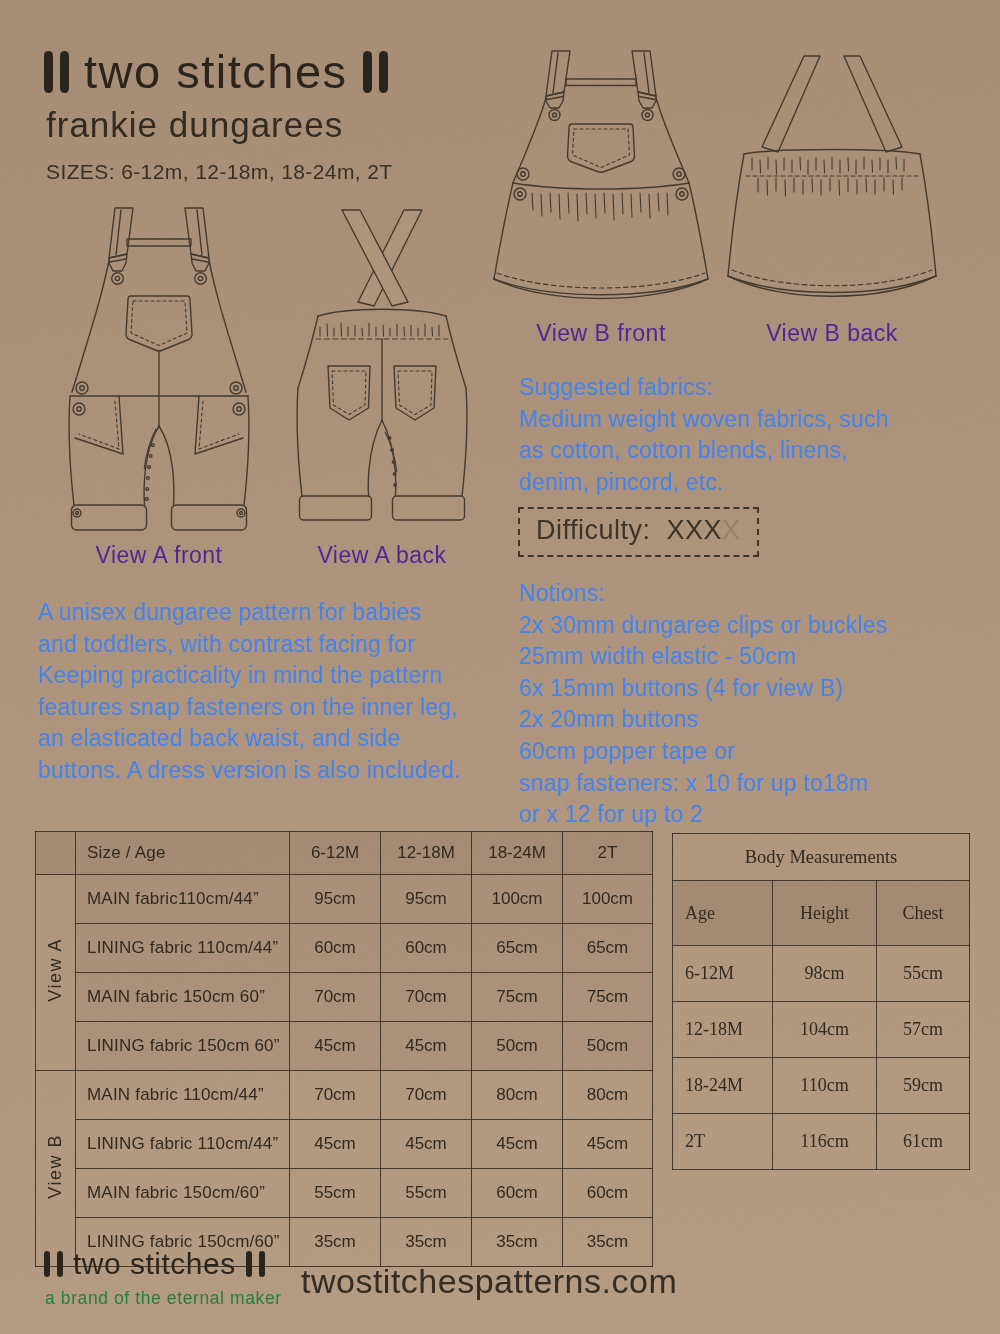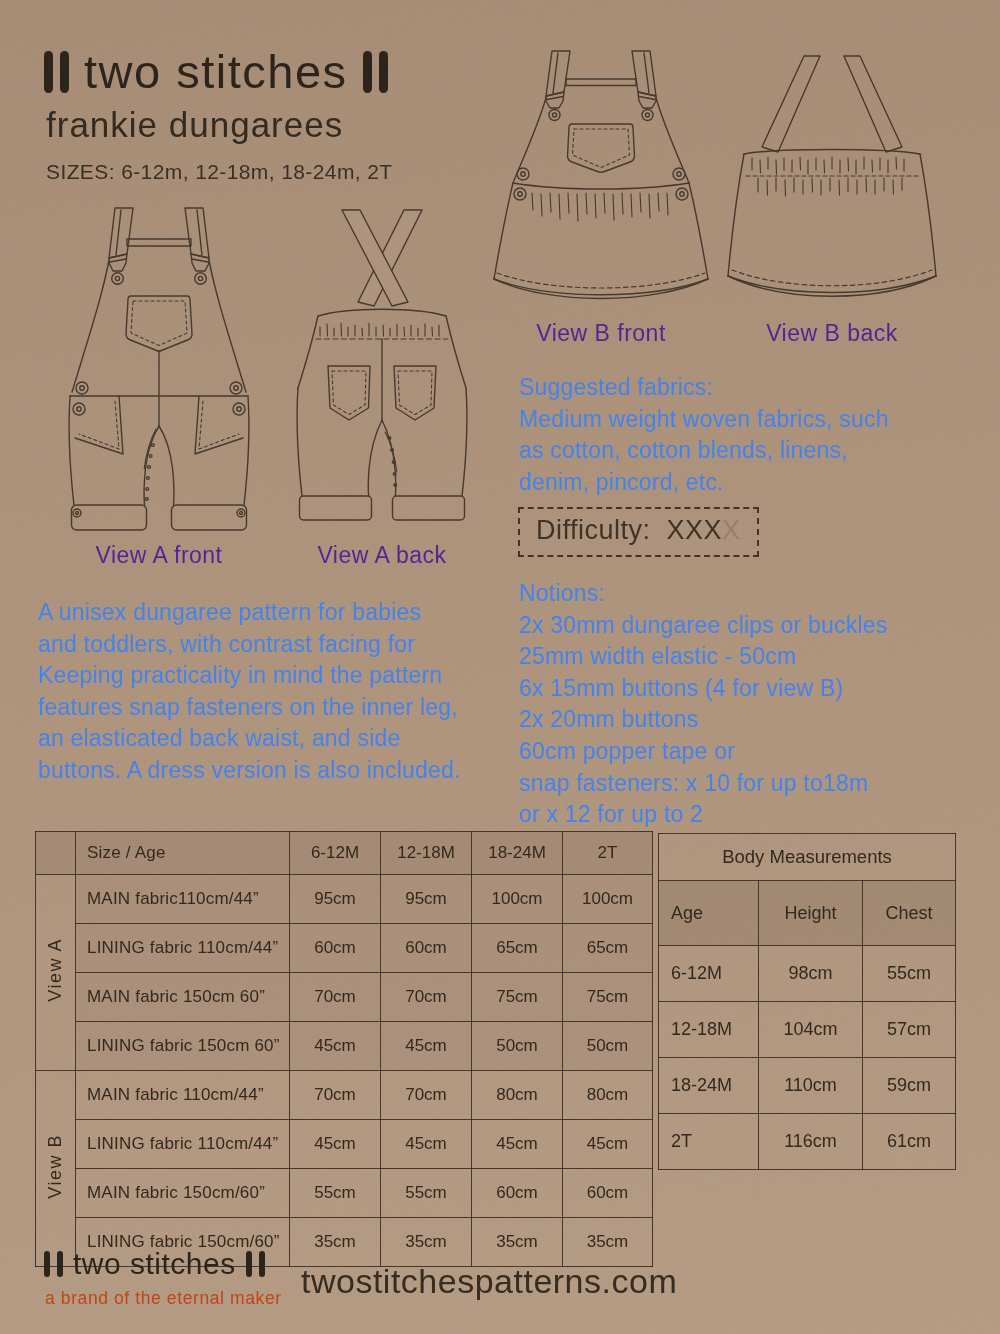--- a/index.html
+++ b/index.html
@@ -41,21 +41,21 @@
   .view-cell{text-align:center;vertical-align:middle;}
   .body-table{width:297px;font-size:18px;color:#2b2218;}
   .body-table td{height:53px;text-align:center;}
   .body-table tr.title td{height:44px;font-size:18.5px;}
   .body-table tr.colhead td{height:62px;background:rgba(56,42,28,.12);}
   .body-table td.agecol{text-align:left;padding-left:12px;}
   .body-table tr.colhead td.agecol{text-align:left;}
   
   .footer-logo{display:flex;align-items:center;gap:10px;color:#241d15;}
   .footer-logo .brand-text{font-size:30px;letter-spacing:.5px;}
-  .footer-tagline{font-size:17.5px;letter-spacing:.6px;color:#c2410c;}
+  .footer-tagline{font-size:17.5px;letter-spacing:.6px;color:#15803d;}
   .website{font-size:34px;letter-spacing:.5px;color:#2e251c;}
   
   .grain{position:absolute;inset:0;pointer-events:none;z-index:40;}
 </style>
 </head>
 <body>
 
 <div class="abs logo" style="left:44px;top:44px;">
   <span class="bars">
       <i></i>
@@ -307,21 +307,21 @@
   <tr>
     <td class="rowlabel">LINING fabric 150cm/60”</td>
     <td class="val">35cm</td>
     <td class="val">35cm</td>
     <td class="val">35cm</td>
     <td class="val">35cm</td>
   </tr>
 </tbody>
   </table>
 
-<table class="abs body-table" style="left:658px;top:833px;">
+<table class="abs body-table" style="left:672px;top:833px;font-family:Liberation Serif, serif;">
   <colgroup>
       <col style="width:100px">
       <col style="width:104px">
       <col style="width:93px">
     </colgroup>
   <tbody>
       <tr class="title">
     <td colspan="3">Body Measurements</td>
   </tr>
   <tr class="colhead">

